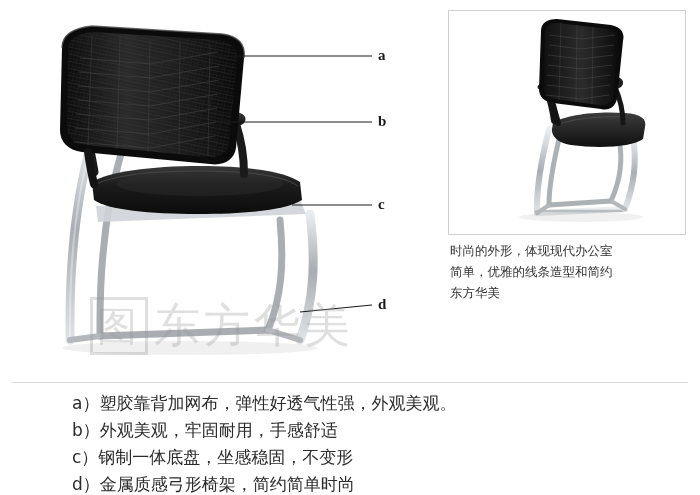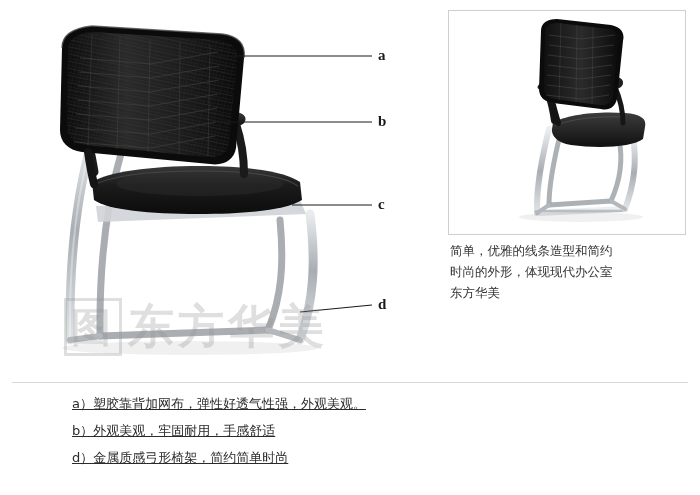--- a/index.html
+++ b/index.html
@@ -71,41 +71,39 @@
     background: #d8d8d8;
   }
 
   .feature-list {
     position: absolute;
     left: 72px;
     top: 390px;
     width: 600px;
   }
   .feature-item {
-    font-size: 13px;
+    font-size: 17px;
     line-height: 27px;
     color: #2b2b2b;
     white-space: nowrap;
-    text-decoration: underline;
   }
 
   
   .watermark {
     position: absolute;
-    left: 64px;
+    left: 90px;
     top: 290px;
     width: 300px;
     height: 70px;
     font-size: 54px;
     font-family: "DejaVu Serif", serif;
     color: rgba(150,150,150,0.30);
     letter-spacing: 4px;
     user-select: none;
     pointer-events: none;
-    font-weight: bold;
   }
   .watermark .wm-box {
     display: inline-block;
     border: 3px solid rgba(150,150,150,0.30);
     padding: 0 4px;
     font-size: 40px;
     line-height: 52px;
     vertical-align: middle;
     margin-right: 6px;
   }
@@ -283,26 +281,27 @@
       <g stroke="#5a5a5a" stroke-width="0.8" fill="none" opacity="0.4">
         <path d="M112 12 L110 89"></path>
         <path d="M128 14 L127 91"></path>
         <path d="M144 16 L143 93"></path>
       </g>
       <path d="M104 94 C106 102 108 108 109 112" fill="none" stroke="#141414" stroke-width="6" stroke-linecap="round"></path>
     </svg>
   </div>
 
   <div class="side-caption">
+    <div>时尚的外形，体现现代办公室</div>
     <div>简单，优雅的线条造型和简约</div>
-    <div>时尚的外形，体现现代办公室</div>
     <div>东方华美</div>
   </div>
 
   <div class="divider"></div>
 
   <div class="feature-list">
     <div class="feature-item">a）塑胶靠背加网布，弹性好透气性强，外观美观。</div>
     <div class="feature-item">b）外观美观，牢固耐用，手感舒适</div>
+    <div class="feature-item">c）钢制一体底盘，坐感稳固，不变形</div>
     <div class="feature-item">d）金属质感弓形椅架，简约简单时尚</div>
   </div>
 
 </div>
 
 </body></html>

